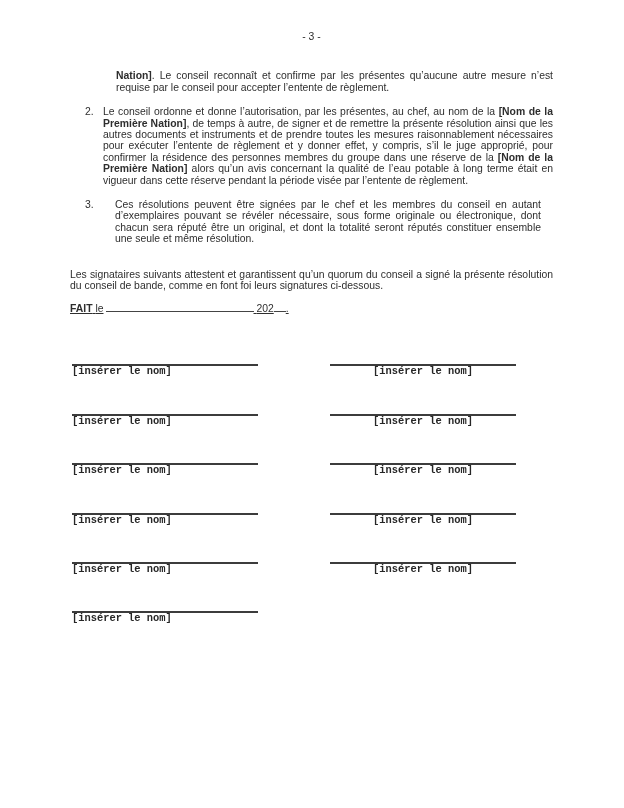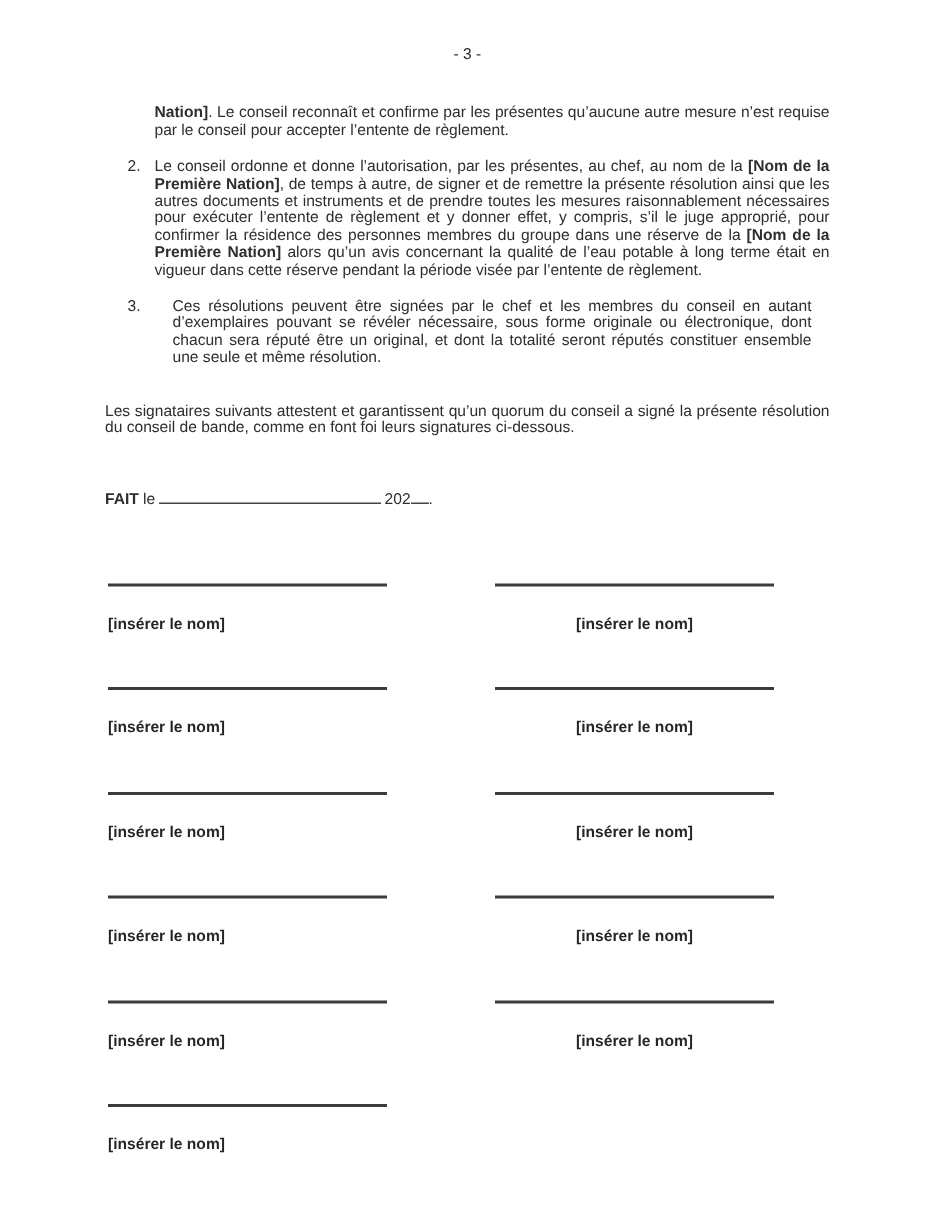--- a/index.html
+++ b/index.html
@@ -24,38 +24,39 @@
   }
   .page-number {
     text-align: center;
   }
   .b { font-weight: bold; }
   .para {
     text-align: justify;
   }
   .intro {
     margin-top: 28px;
-    margin-left: 33px;
+    margin-left: 46px;
   }
   .list-item {
     position: relative;
     padding-left: 33px;
     margin-top: 13px;
   }
   .list-item .num {
     position: absolute;
     left: 15px;
     top: 0;
   }
   .attestation {
     margin-top: 24px;
   }
   .date-line {
-    margin-top: 34px;
+    margin-top: 10px;
     white-space: nowrap;
+    text-decoration: underline;
   }
   .blank {
     display: inline-block;
     border-bottom: 1px solid #444444;
     height: 9px;
     vertical-align: baseline;
   }
   .blank.long { width: 148px; margin-left: 2px; }
   .blank.short { width: 12px; }
   .sig-grid {
@@ -71,22 +72,23 @@
   .sig-cell.left {
     margin-left: 2px;
     margin-right: 72px;
   }
   .sig-line {
     height: 0;
     border-top: 2px solid #3c3c3c;
   }
   .sig-label {
     font-weight: bold;
-    padding-top: 20px;
+    padding-top: 0;
     color: #262626;
+    font-family: Liberation Mono, monospace;
   }
   .sig-cell.right .sig-label {
     text-align: center;
   }
 </style>
 </head>
 <body>
 
 <div class="page">
 

